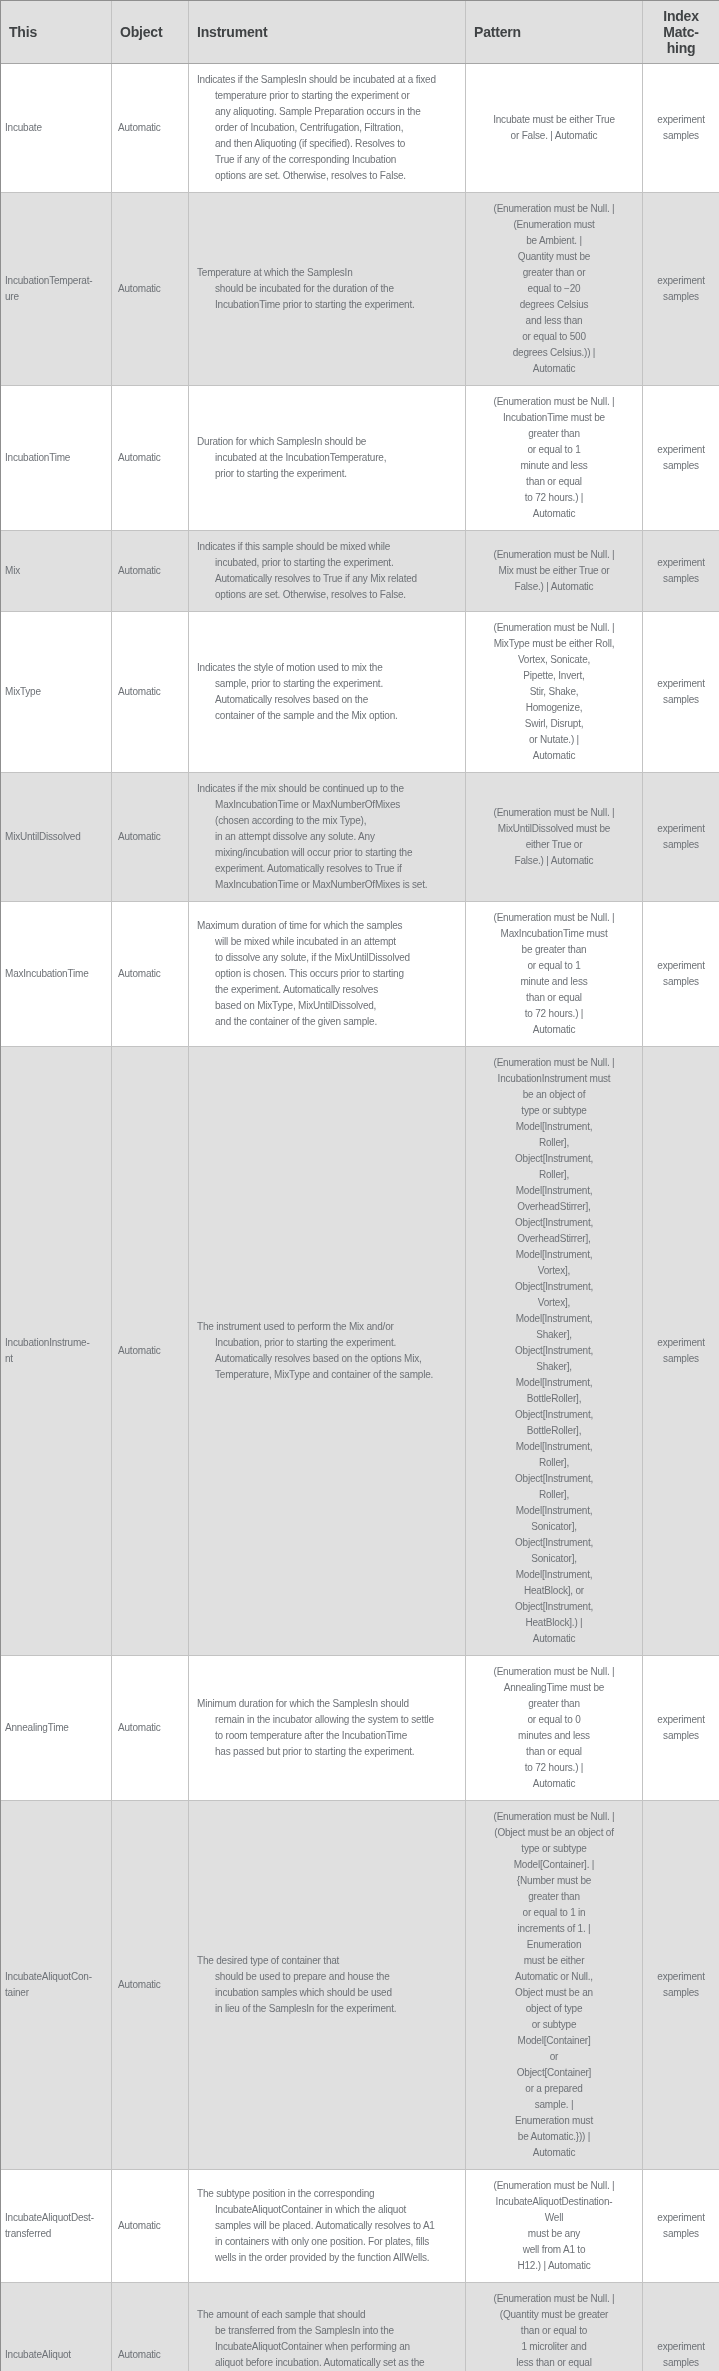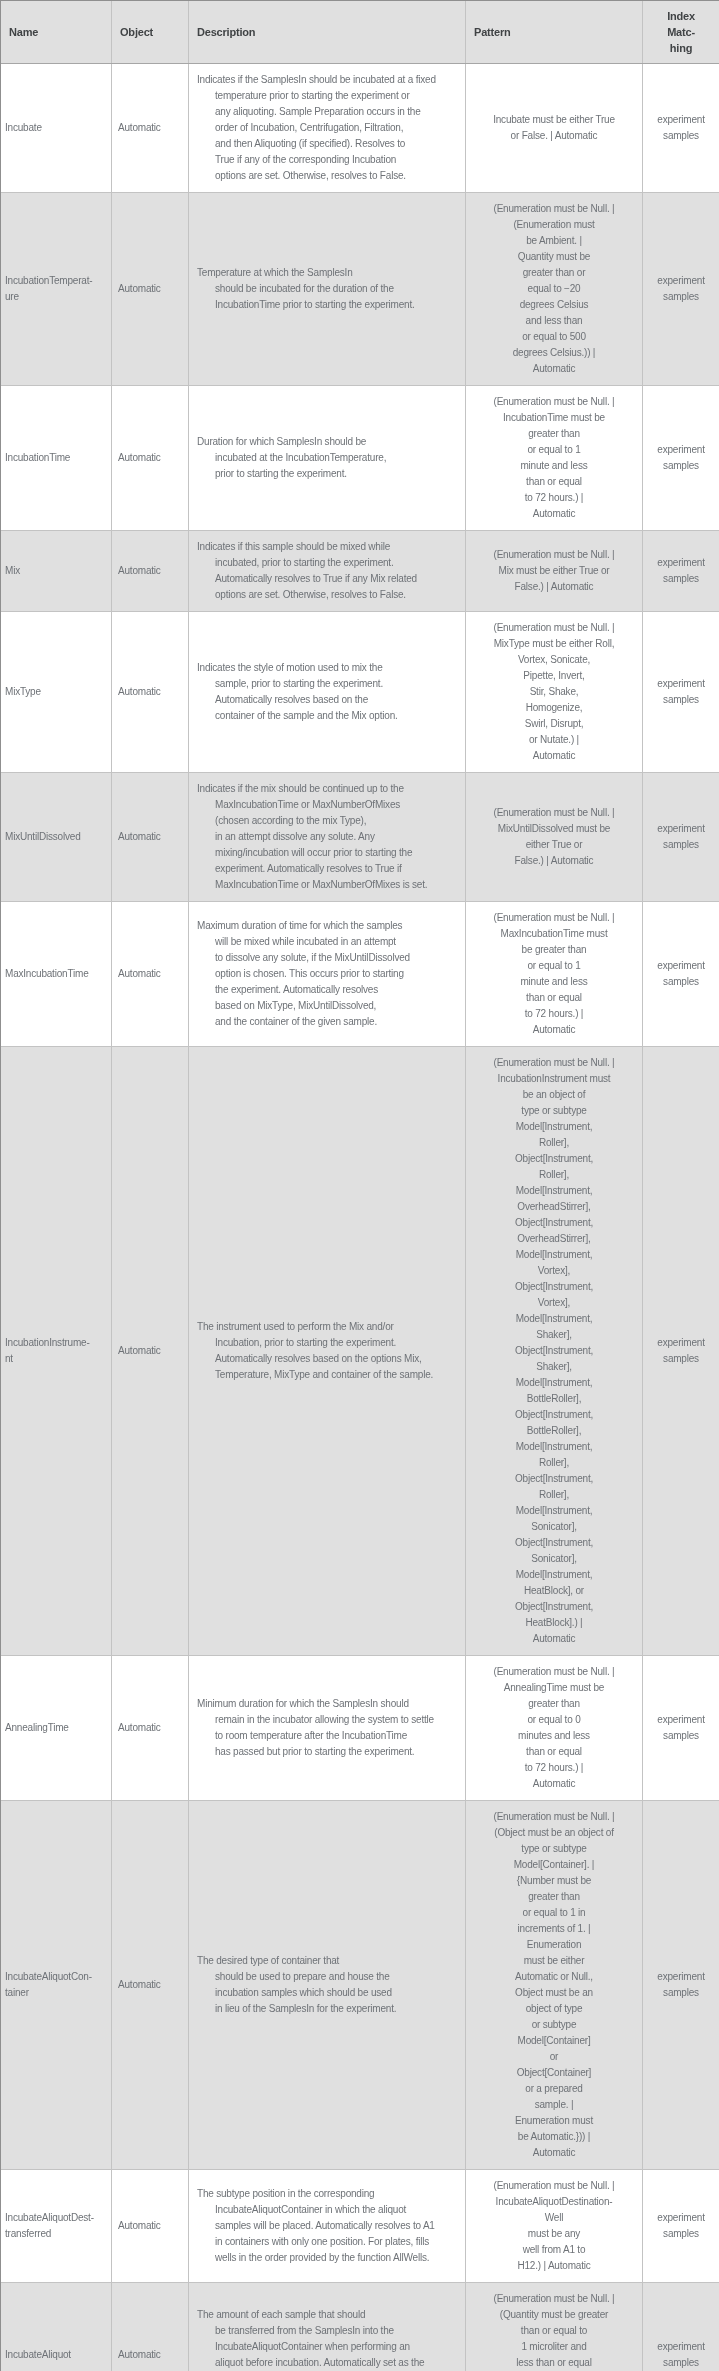--- a/index.html
+++ b/index.html
@@ -31,21 +31,21 @@
   th, td {
     border: 1px solid #c3c3c3;
     vertical-align: middle;
     white-space: pre-line;
     overflow-wrap: break-word;
   }
   thead th {
     background: #e0e0e0;
     color: #404345;
     font-weight: bold;
-    font-size: 11px;
+    font-size: 14px;
     text-align: left;
     padding: 7px 6px 7px 8px;
     border-bottom: 1px solid #a6a6a6;
   }
   thead th.h-index {
     text-align: center;
     padding-left: 4px;
     padding-right: 4px;
   }
   tbody tr { background: #ffffff; }
@@ -82,23 +82,23 @@
   <table class="doc-table">
     <colgroup>
       <col class="c-name">
       <col class="c-default">
       <col class="c-desc">
       <col class="c-pattern">
       <col class="c-index">
     </colgroup>
     <thead>
       <tr>
-        <th>Name</th>
+        <th>This</th>
         <th>Object</th>
-        <th>Description</th>
+        <th>Instrument</th>
         <th>Pattern</th>
         <th class="h-index">Index
 Matc-
 hing</th>
       </tr>
     </thead>
     <tbody id="rows">
         <tr>
     <td class="cell-name">Incubate</td>
     <td class="cell-default">Automatic</td>

